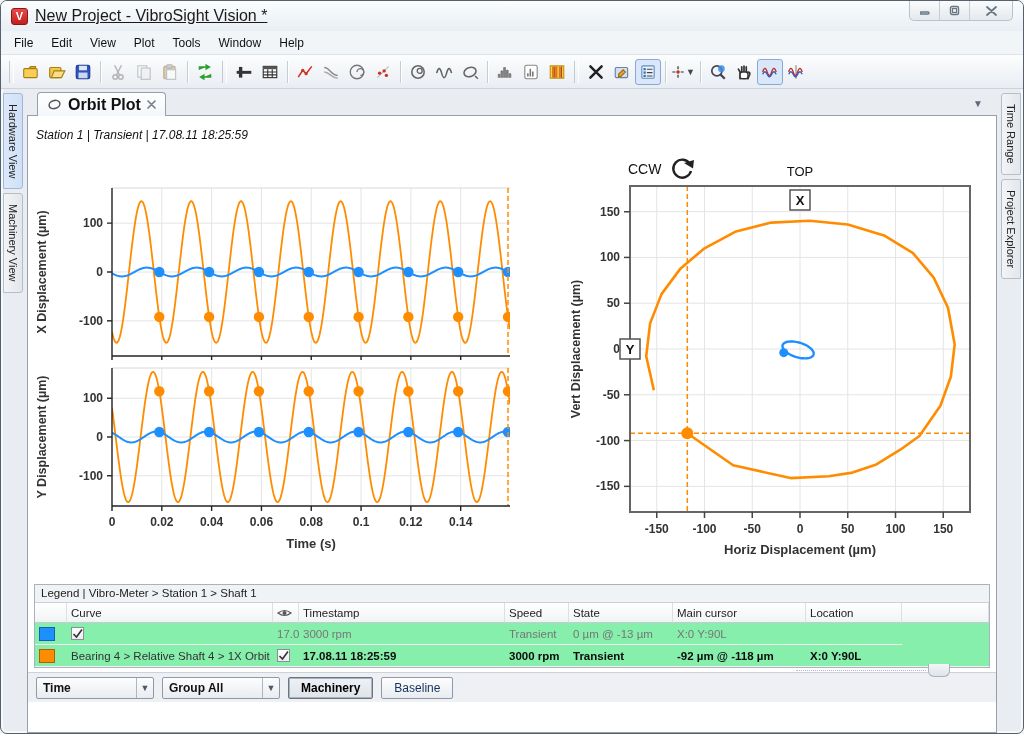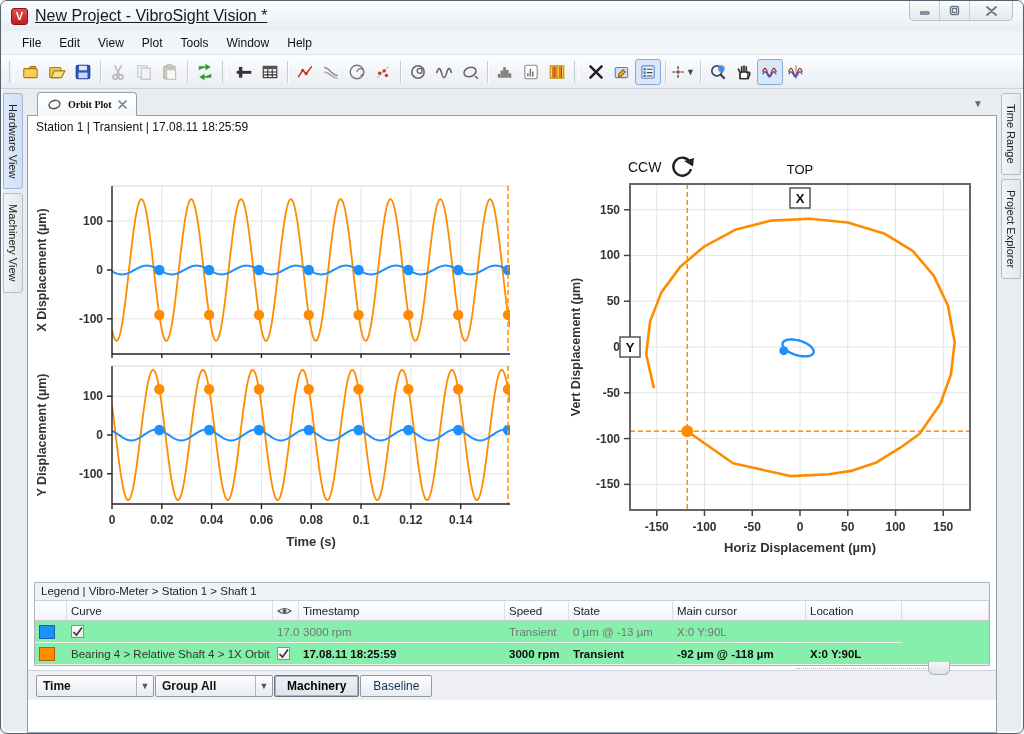--- a/index.html
+++ b/index.html
@@ -11,21 +11,21 @@
   .titlebar{height:30px;display:flex;align-items:center;padding:0 8px 0 10px;
     background:linear-gradient(#fbfdfe,#e9eef4);position:relative;}
   .app-icon{width:17px;height:17px;border-radius:3px;background:linear-gradient(#e84b4b,#c01f1f);
     border:1px solid #8d1414;color:#fff;font-size:11px;font-weight:bold;display:flex;align-items:center;justify-content:center;margin-right:7px;}
   .title-text{font-size:16px;color:#1a1a1a;text-decoration:underline;}
   .win-controls{position:absolute;right:10px;top:0;display:flex;border:1px solid #b9c2cc;border-top:none;
     border-radius:0 0 5px 5px;background:linear-gradient(#fafbfc,#e4e9ee);overflow:hidden;}
   .win-btn{width:30px;height:19px;display:flex;align-items:center;justify-content:center;border-right:1px solid #c6cdd5;cursor:default;}
   .win-btn:last-child{border-right:none;width:42px;}
   
-  .menubar{height:24px;display:flex;align-items:center;padding:0 12px;background:#f2f5f8;border-bottom:1px solid #e0e4e9;}
+  .menubar{height:24px;display:flex;align-items:center;padding:0 4px;background:#f2f5f8;border-bottom:1px solid #e0e4e9;}
   .menu-item{padding:3px 9px;font-size:12px;color:#111;border-radius:2px;}
   
   .toolbar{height:34px;display:flex;align-items:center;background:linear-gradient(#fcfdfe,#e9edf2);
     border-bottom:1px solid #ccd3da;padding:0 4px;}
   .tb-grip{width:5px;height:22px;margin:0 4px;border-left:1px solid #c3cad2;border-right:1px solid #ffffff;}
   .tb-sep{width:1px;height:22px;background:#c6cdd5;margin:0 4px;box-shadow:1px 0 0 #fff;}
   .tool{width:26px;height:26px;border:1px solid transparent;border-radius:3px;display:flex;align-items:center;justify-content:center;}
   .tool.pressed{background:#d9e7f8;border-color:#84aad6;}
   .tool.disabled{opacity:.5;}
   .tool .dd{font-size:9px;color:#444;margin-left:1px;}
@@ -34,43 +34,43 @@
   .vtabs{width:24px;display:flex;flex-direction:column;align-items:center;padding-top:4px;gap:4px;}
   .vtab{writing-mode:vertical-rl;font-size:11px;color:#222;padding:10px 3px;border:1px solid #b7bec6;
     border-radius:0 3px 3px 0;background:linear-gradient(90deg,#f2f4f7,#e2e7ec);white-space:nowrap;}
   .vtabs.right .vtab{border-radius:3px 0 0 3px;}
   .vtab.active{background:linear-gradient(90deg,#dde9fb,#cfe0f6);border-color:#9fb8d8;}
   .center-col{flex:1;display:flex;flex-direction:column;min-width:0;padding:0 2px;}
   
   .doc-tabbar{height:26px;display:flex;align-items:flex-end;position:relative;padding-left:10px;}
   .doc-tab{height:24px;display:flex;align-items:center;gap:6px;padding:0 9px;background:linear-gradient(#ffffff,#f4f7fa);
     border:1px solid #96a0aa;border-bottom:none;border-radius:4px 4px 0 0;margin-bottom:-1px;z-index:2;}
-  .doc-tab .tab-label{font-size:10px;font-weight:bold;color:#111;font-family:Liberation Serif, serif;}
+  .doc-tab .tab-label{font-size:16px;font-weight:bold;color:#111;}
   .tab-overflow{position:absolute;right:14px;bottom:6px;font-size:10px;color:#667;}
   
   .doc-panel{flex:1;background:#fff;border:1px solid #96a0aa;display:flex;flex-direction:column;position:relative;min-height:0;}
-  .breadcrumb{height:22px;font-size:12px;color:#111;padding:4px 8px;}
+  .breadcrumb{height:22px;font-size:12px;color:#111;padding:12px 8px;font-style:italic;}
   .charts-row{height:436px;display:flex;padding-left:2px;}
   .wf-col{margin-top:38px;}
   .orbit-col{margin-top:6px;margin-left:10px;}
   svg text{font-family:"Liberation Sans",sans-serif;}
   
   .legend-panel{margin:8px 6px 0 6px;border:1px solid #aab2bb;background:#86efac;}
   .legend-title{background:#f0f3f6;border-bottom:1px solid #ccd2d9;font-size:11.5px;color:#222;padding:2px 6px;height:18px;}
   .lg-grid{display:grid;grid-template-columns:32px 206px 26px 206px 64px 104px 133px 96px 1fr;}
   .lg-cell{font-size:11.5px;color:#333;padding:3px 4px;display:flex;align-items:center;overflow:hidden;white-space:nowrap;}
   .lg-head .lg-cell{background:linear-gradient(#ffffff,#f1f3f5);border-bottom:1px solid #c6cbd1;border-right:1px solid #dddfe2;color:#222;height:20px;}
   .lg-row .lg-cell{border-bottom:1px solid #f0f0f0;height:22px;}
   .lg-row .dim{color:#767676;}
   .lg-row .emph{font-weight:bold;color:#0c0c0c;}
   .swatch{width:16px;height:14px;border:1px solid rgba(0,0,0,.3);}
   .cbx{width:13px;height:13px;border:1px solid #8a9097;background:linear-gradient(#fff,#ececec);display:flex;align-items:center;justify-content:center;}
   
   .controls-bar{margin-top:4px;height:30px;background:#eef0f3;border-top:1px solid #ccd2d9;
-    display:flex;align-items:center;gap:1px;padding:0 8px;position:relative;}
+    display:flex;align-items:center;gap:8px;padding:0 8px;position:relative;}
   .combo{width:118px;height:22px;border:1px solid #8f9aa6;border-radius:2px;background:linear-gradient(#fdfdfe,#e8ecf1);
     display:flex;align-items:center;font-size:12px;font-weight:bold;color:#111;}
   .combo span.val{flex:1;padding-left:6px;}
   .combo .arrow{width:17px;height:100%;border-left:1px solid #aeb6bf;display:flex;align-items:center;justify-content:center;font-size:9px;color:#556;}
   .btn{height:22px;padding:0 12px;border:1px solid #8f9aa6;border-radius:2px;background:linear-gradient(#fdfdfe,#e8ecf1);
     font-size:12px;color:#16325c;display:flex;align-items:center;}
   .btn.toggled{font-weight:bold;color:#000;border:1px solid #6a7582;box-shadow:inset 0 0 0 1px #aab4bf;background:linear-gradient(#eef1f5,#dfe4ea);}
   .splitter-grip{position:absolute;right:46px;top:-9px;width:22px;height:13px;border:1px solid #aab2bb;border-top:none;
     border-radius:0 0 6px 6px;background:linear-gradient(#f4f6f8,#dfe3e8);}
   .splitter-dots{position:absolute;right:70px;top:-3px;width:130px;border-top:1px dotted #aeb4da;}

